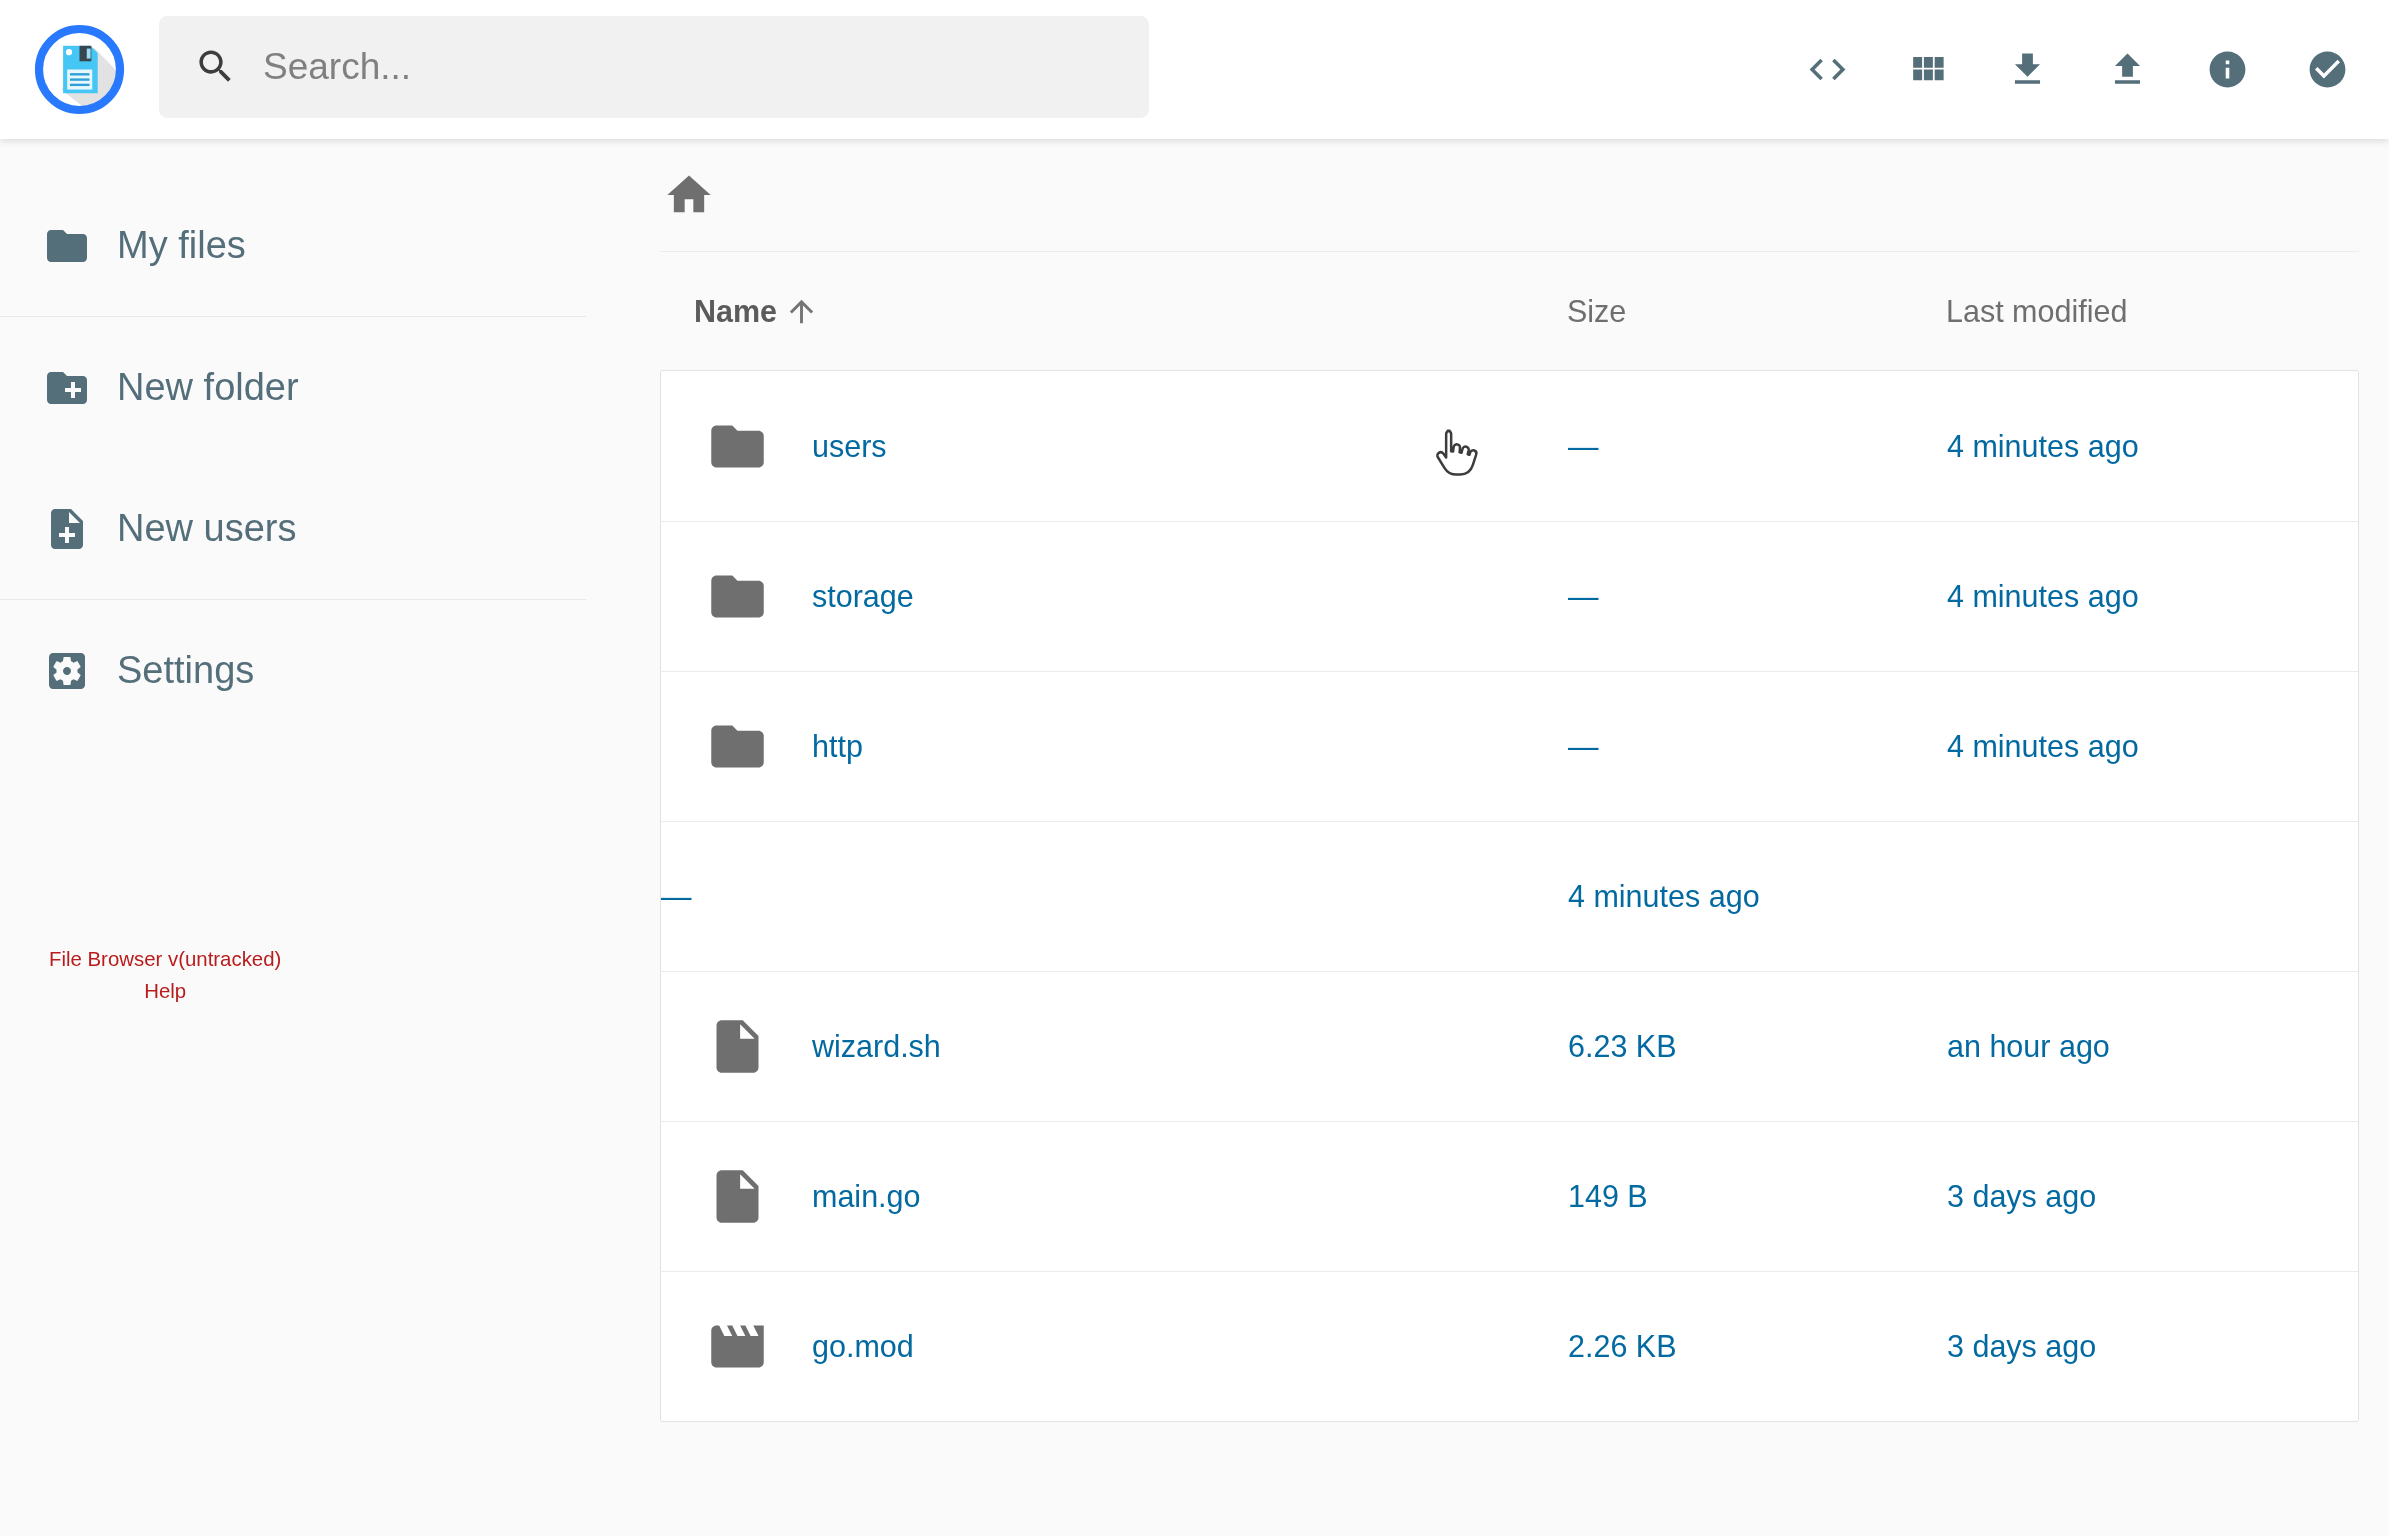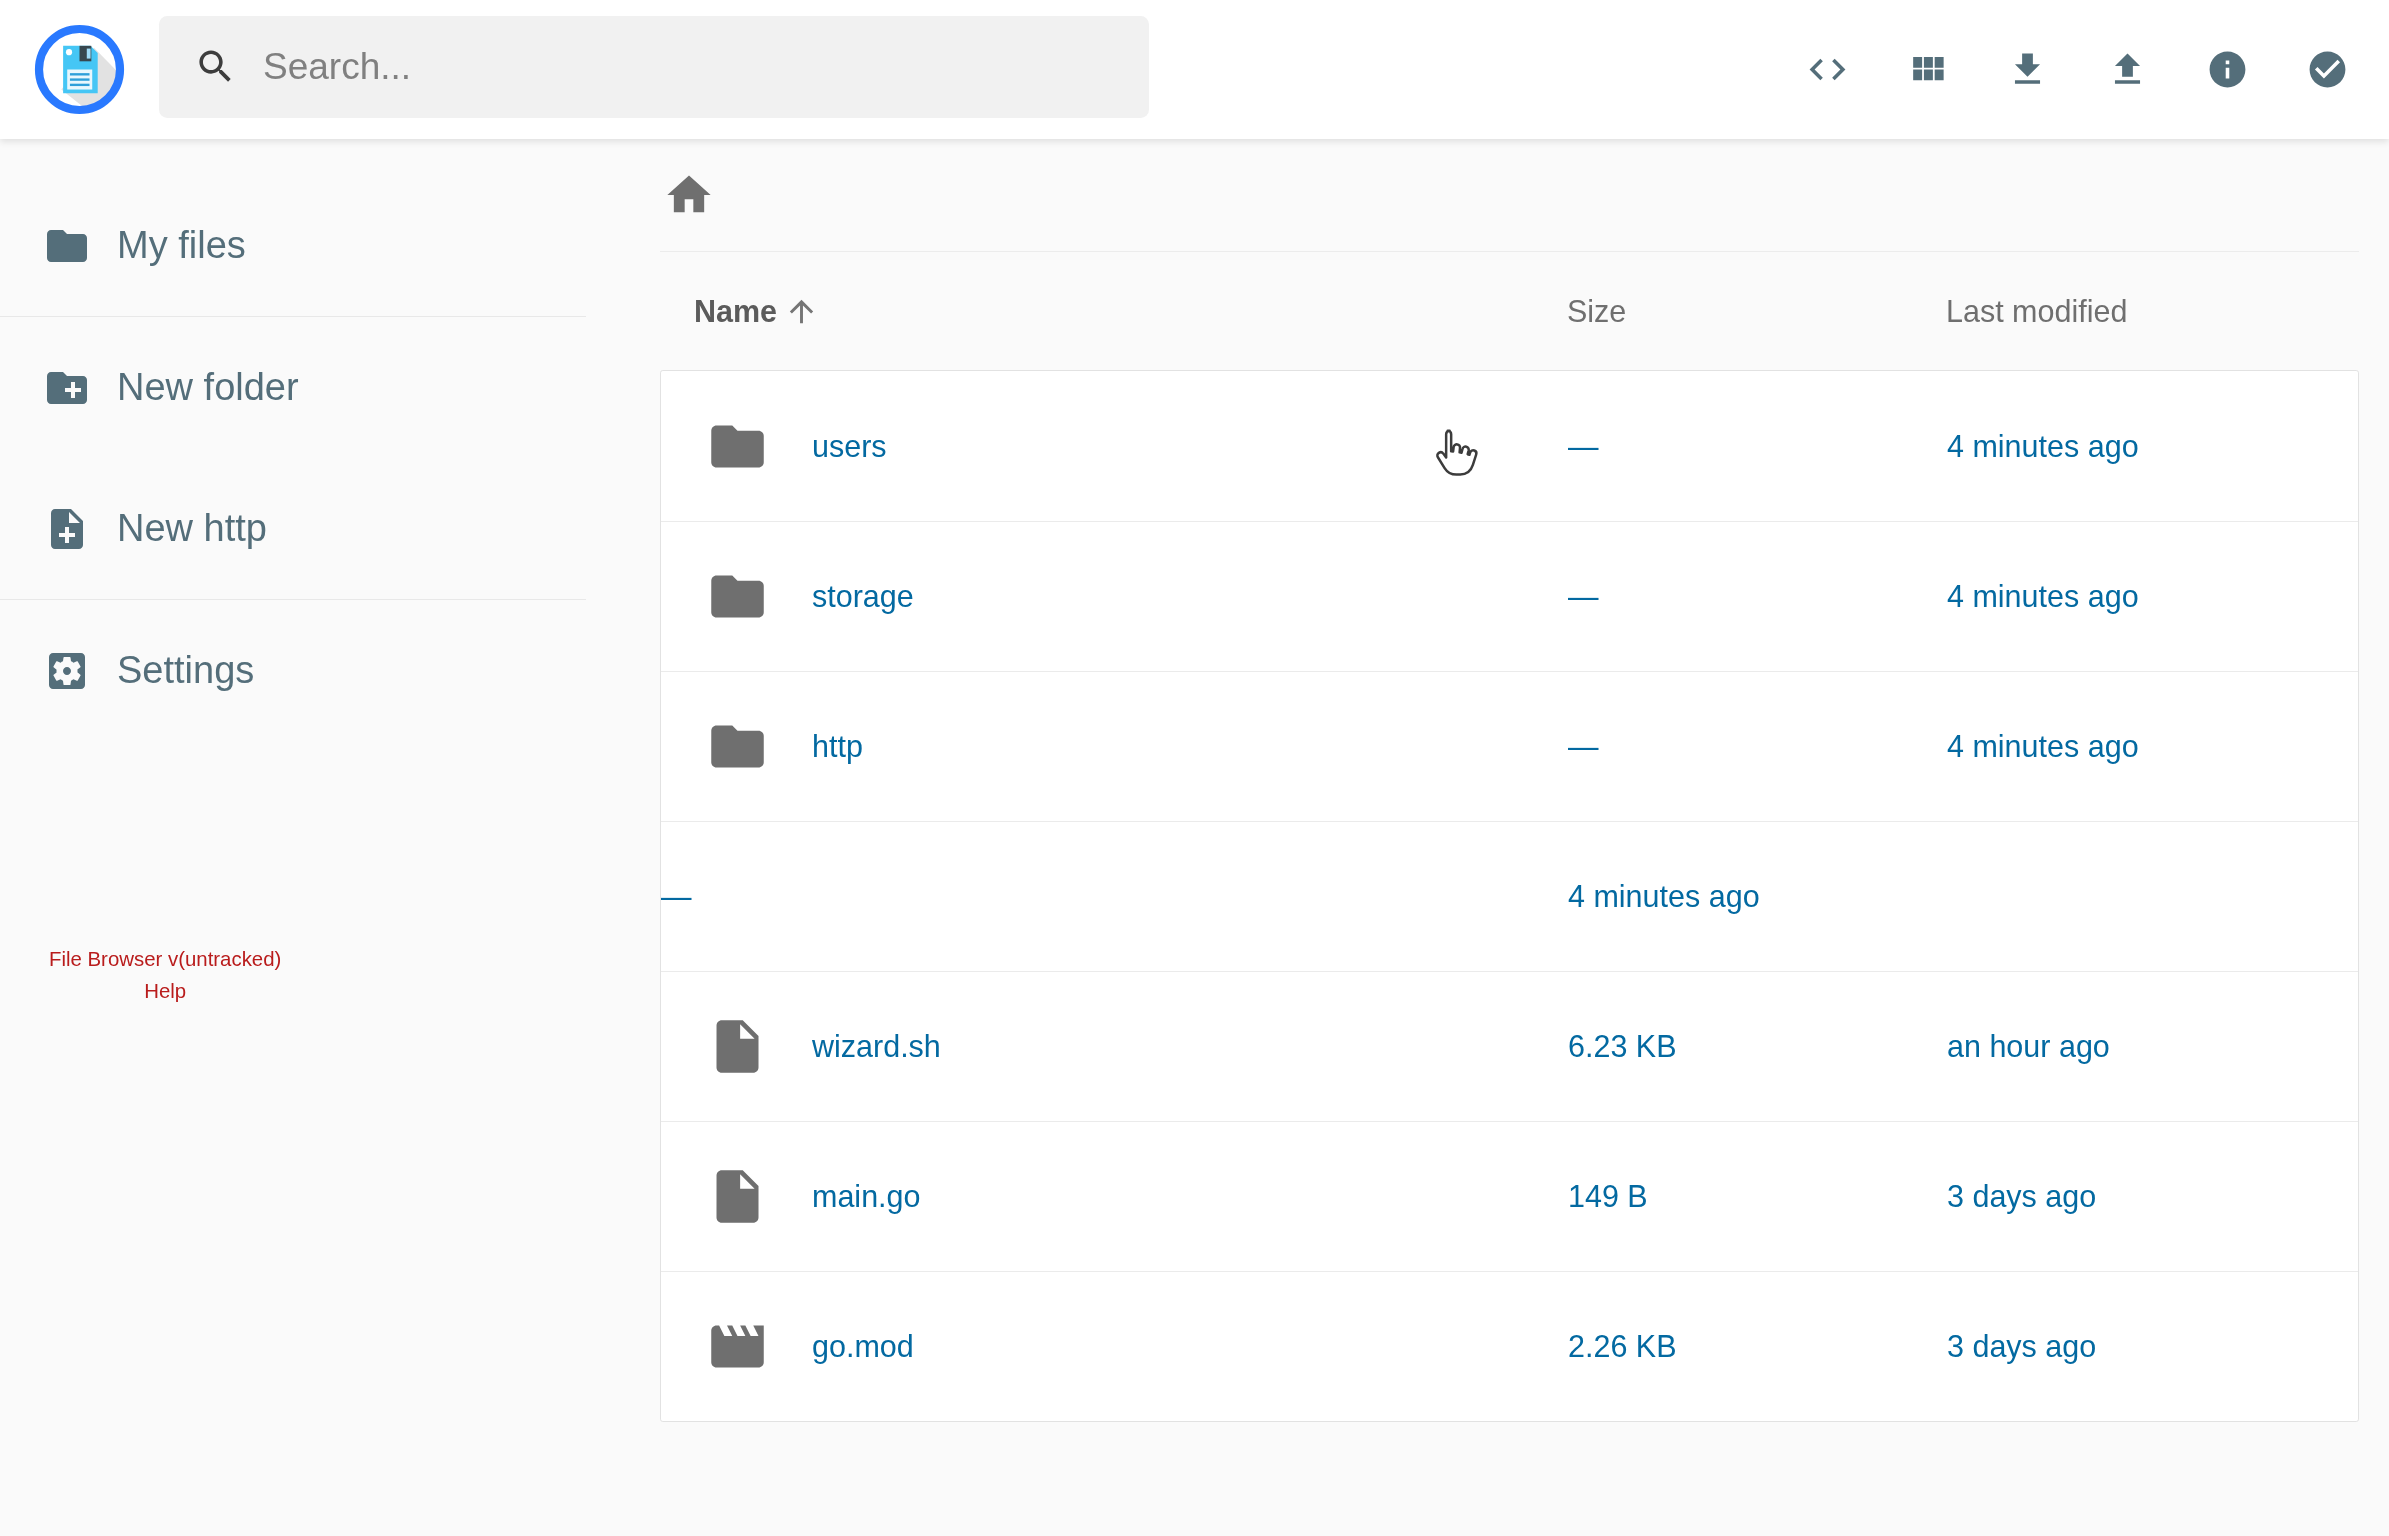--- a/index.html
+++ b/index.html
@@ -193,21 +193,21 @@
   <div class="side-item">
     <svg class="ic" viewBox="0 0 52 52" width="48" height="48">
         <use href="#i-new-folder"></use>
       </svg>
     <span class="lbl">New folder</span>
   </div>
   <div class="side-item">
     <svg class="ic" viewBox="0 0 52 52" width="48" height="48">
         <use href="#i-new-file"></use>
       </svg>
-    <span class="lbl">New http</span>
+    <span class="lbl">New users</span>
   </div>
   <hr class="side-div">
   <div class="side-item">
     <svg class="ic" viewBox="0 0 52 52" width="48" height="48">
         <use href="#i-settings"></use>
       </svg>
     <span class="lbl">Settings</span>
   </div>
 
   <div class="side-footer">

